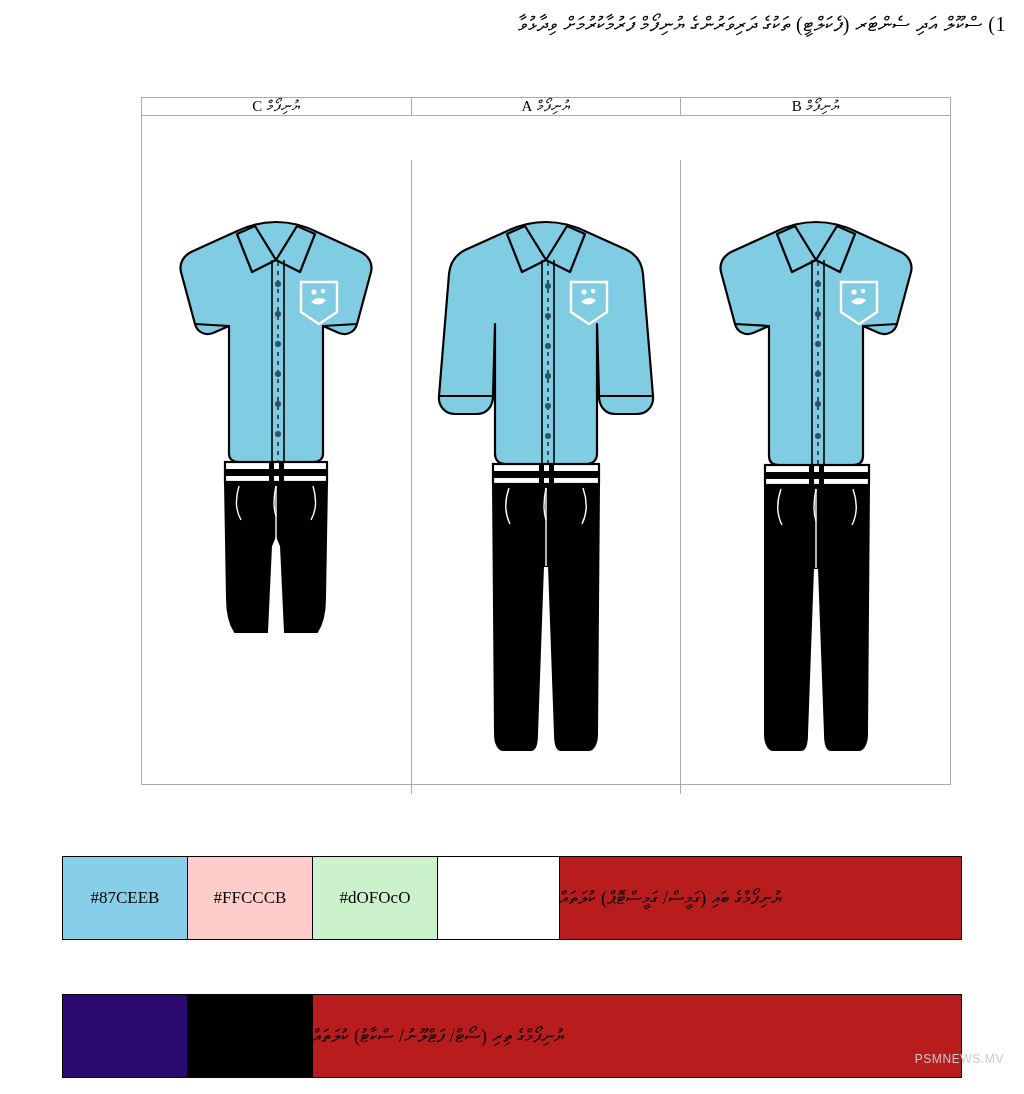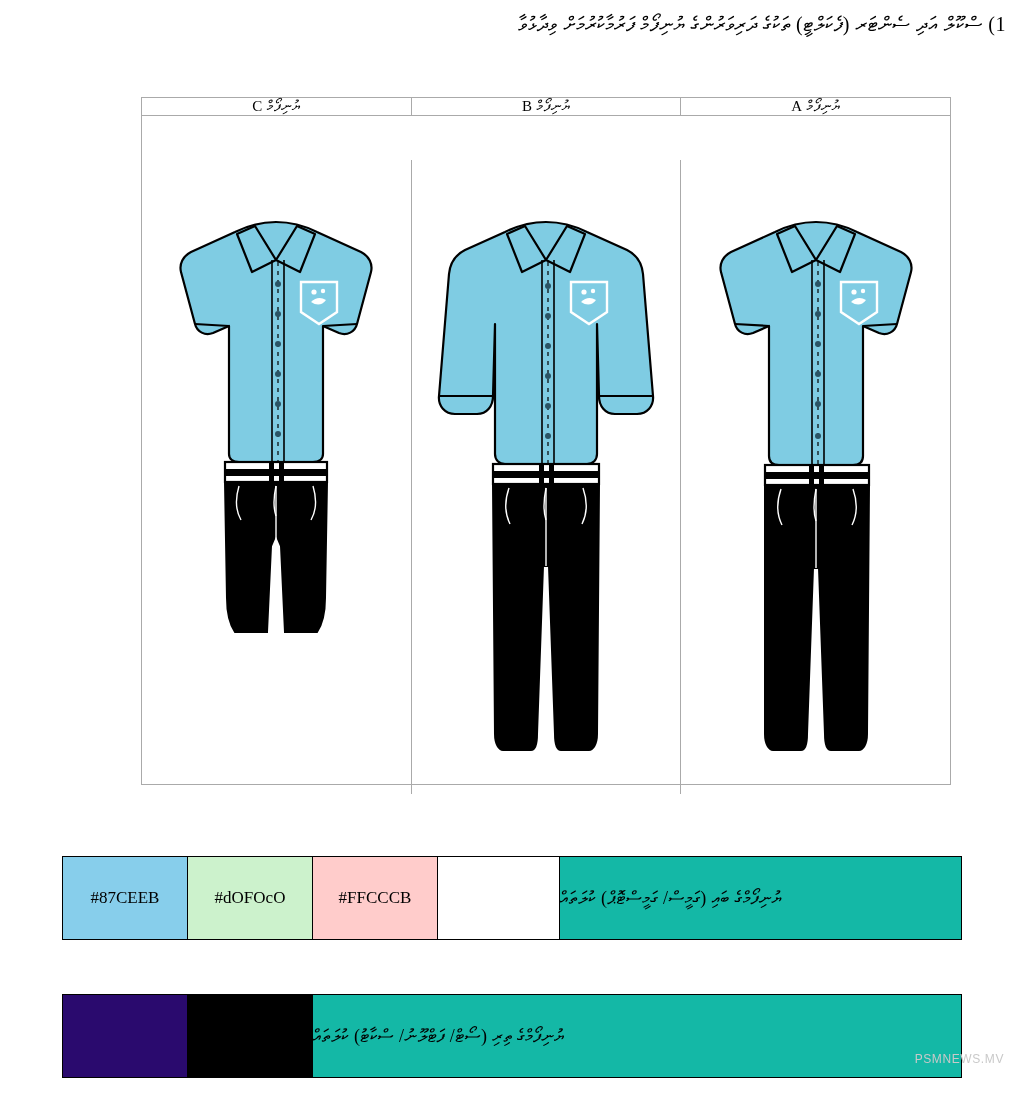--- a/index.html
+++ b/index.html
@@ -84,21 +84,21 @@
 
   
   .legend {
     position: absolute;
     left: 62px;
     width: 900px;
     box-sizing: border-box;
     border: 1px solid #000;
     display: flex;
     height: 84px;
-    background: #14b8a6;
+    background: #b91c1c;
   }
   .legend-1 { top: 856px; }
   .legend-2 { top: 954px; margin-top: 40px; }
 
   .swatch {
     box-sizing: border-box;
     border-right: 1px solid #000;
     display: flex;
     align-items: center;
     justify-content: center;
@@ -138,24 +138,24 @@
 
 <div class="heading">1) ސްކޫލް އަދި ސެންޓަރ (ފެކަލްޓީ) ތަކުގެ ދަރިވަރުންގެ ޔުނިފޯމް ފަރުމާކުރުމަށް ވިދާޅުވާ</div>
 
 <div class="uniform-table">
 
   <div class="uniform-header-row">
     <div class="uniform-cell">
       <span class="col-head">ޔުނިފޯމް C</span>
     </div>
     <div class="uniform-cell">
+      <span class="col-head">ޔުނިފޯމް A</span>
+    </div>
+    <div class="uniform-cell">
       <span class="col-head">ޔުނިފޯމް B</span>
-    </div>
-    <div class="uniform-cell">
-      <span class="col-head">ޔުނިފޯމް A</span>
     </div>
   </div>
 
   <div class="uniform-body-row">
 
     <div class="uniform-cell">
       <div class="uniform-figure">
         <svg width="250" height="620" viewBox="0 0 250 620" aria-hidden="true">
           <g stroke="#000" stroke-width="2.2" stroke-linejoin="round" fill="#7FCCE3">
 
@@ -360,25 +360,25 @@
       </div>
     </div>
 
   </div>
 </div>
 
 <div class="legend legend-1">
   <div class="swatch swatch-w125" style="background:#87CEEB">
     <span>#87CEEB</span>
   </div>
+  <div class="swatch swatch-w125" style="background:#FFCCCB">
+    <span>#FFCCCB</span>
+  </div>
   <div class="swatch swatch-w125" style="background:#CCF2CC">
     <span>#dOFOcO</span>
-  </div>
-  <div class="swatch swatch-w125" style="background:#FFCCCB">
-    <span>#FFCCCB</span>
   </div>
   <div class="swatch swatch-blank" style="background:#FFFFFF"></div>
   <div class="legend-label">ޔުނިފޯމްގެ ބައި (ގަމީސް/ ގަމީސްޓޮޕް) ކުލަތައް</div>
 </div>
 
 <div class="legend legend-2">
   <div class="swatch swatch-w125" style="background:#2A0A6E"></div>
   <div class="swatch swatch-w125" style="background:#000000"></div>
   <div class="legend-label">ޔުނިފޯމްގެ ތިރި (ސޯޓް/ ފަޓްލޫނު/ ސްކާޓު) ކުލަތައް</div>
 </div>

